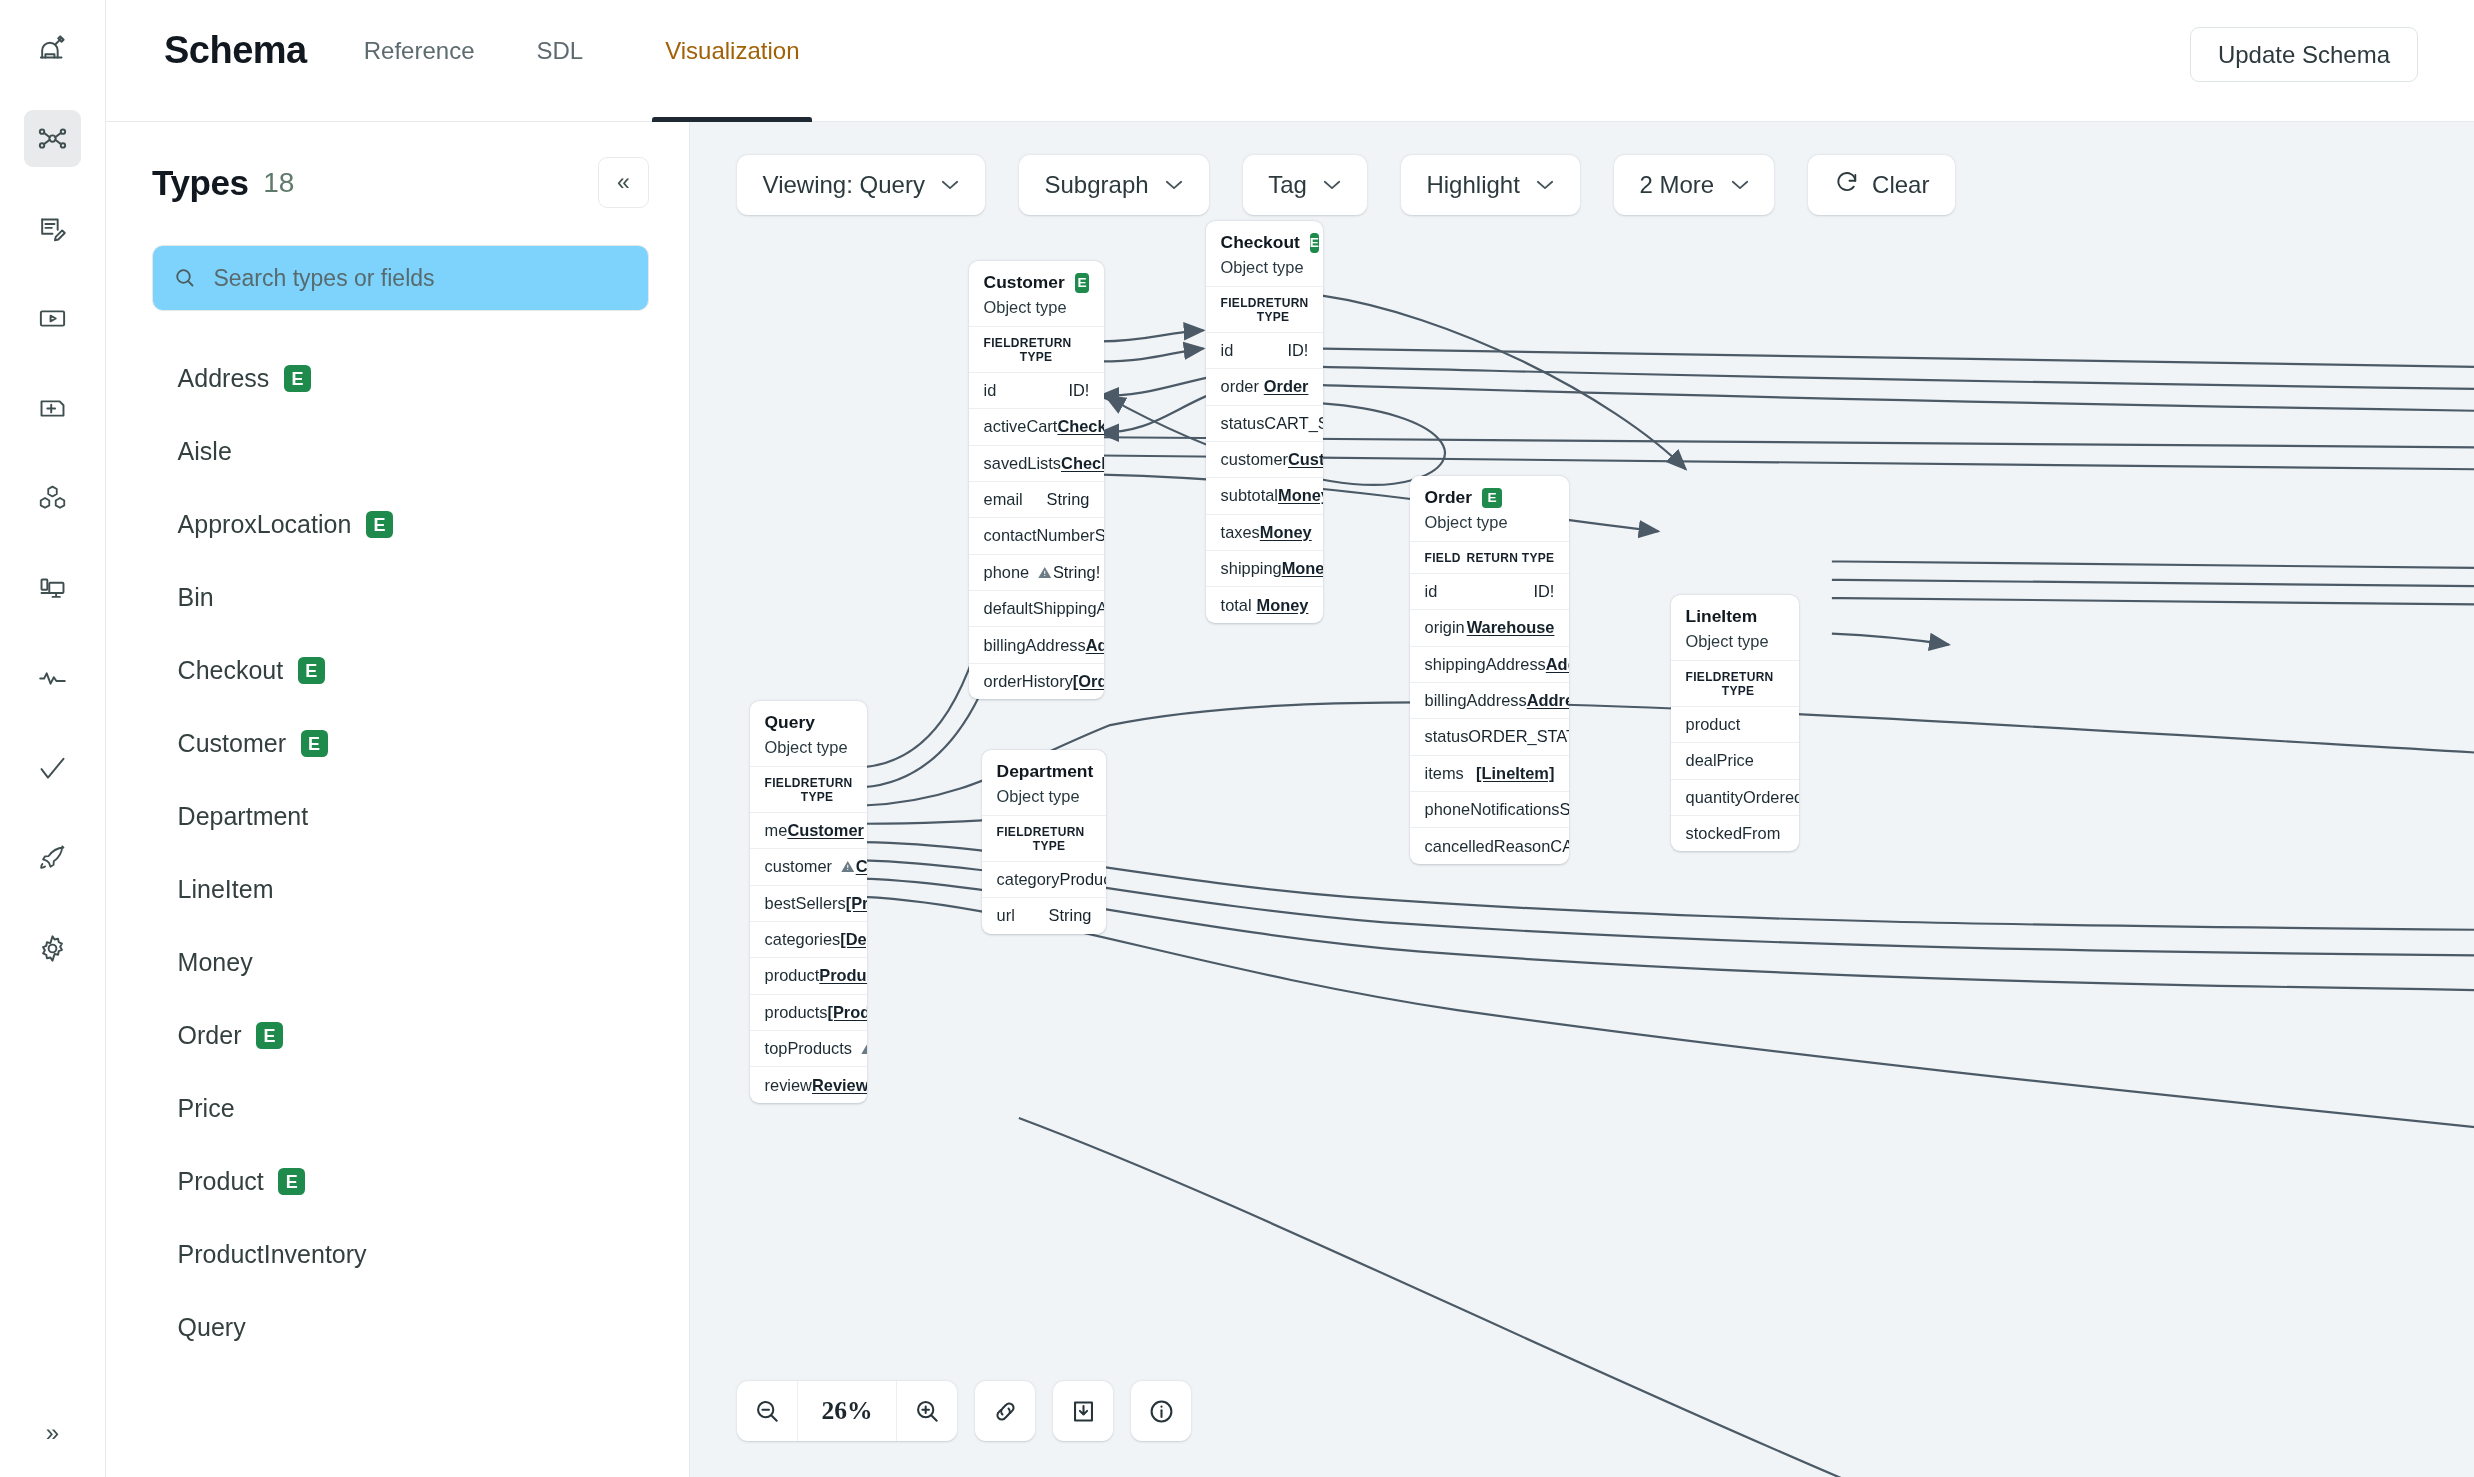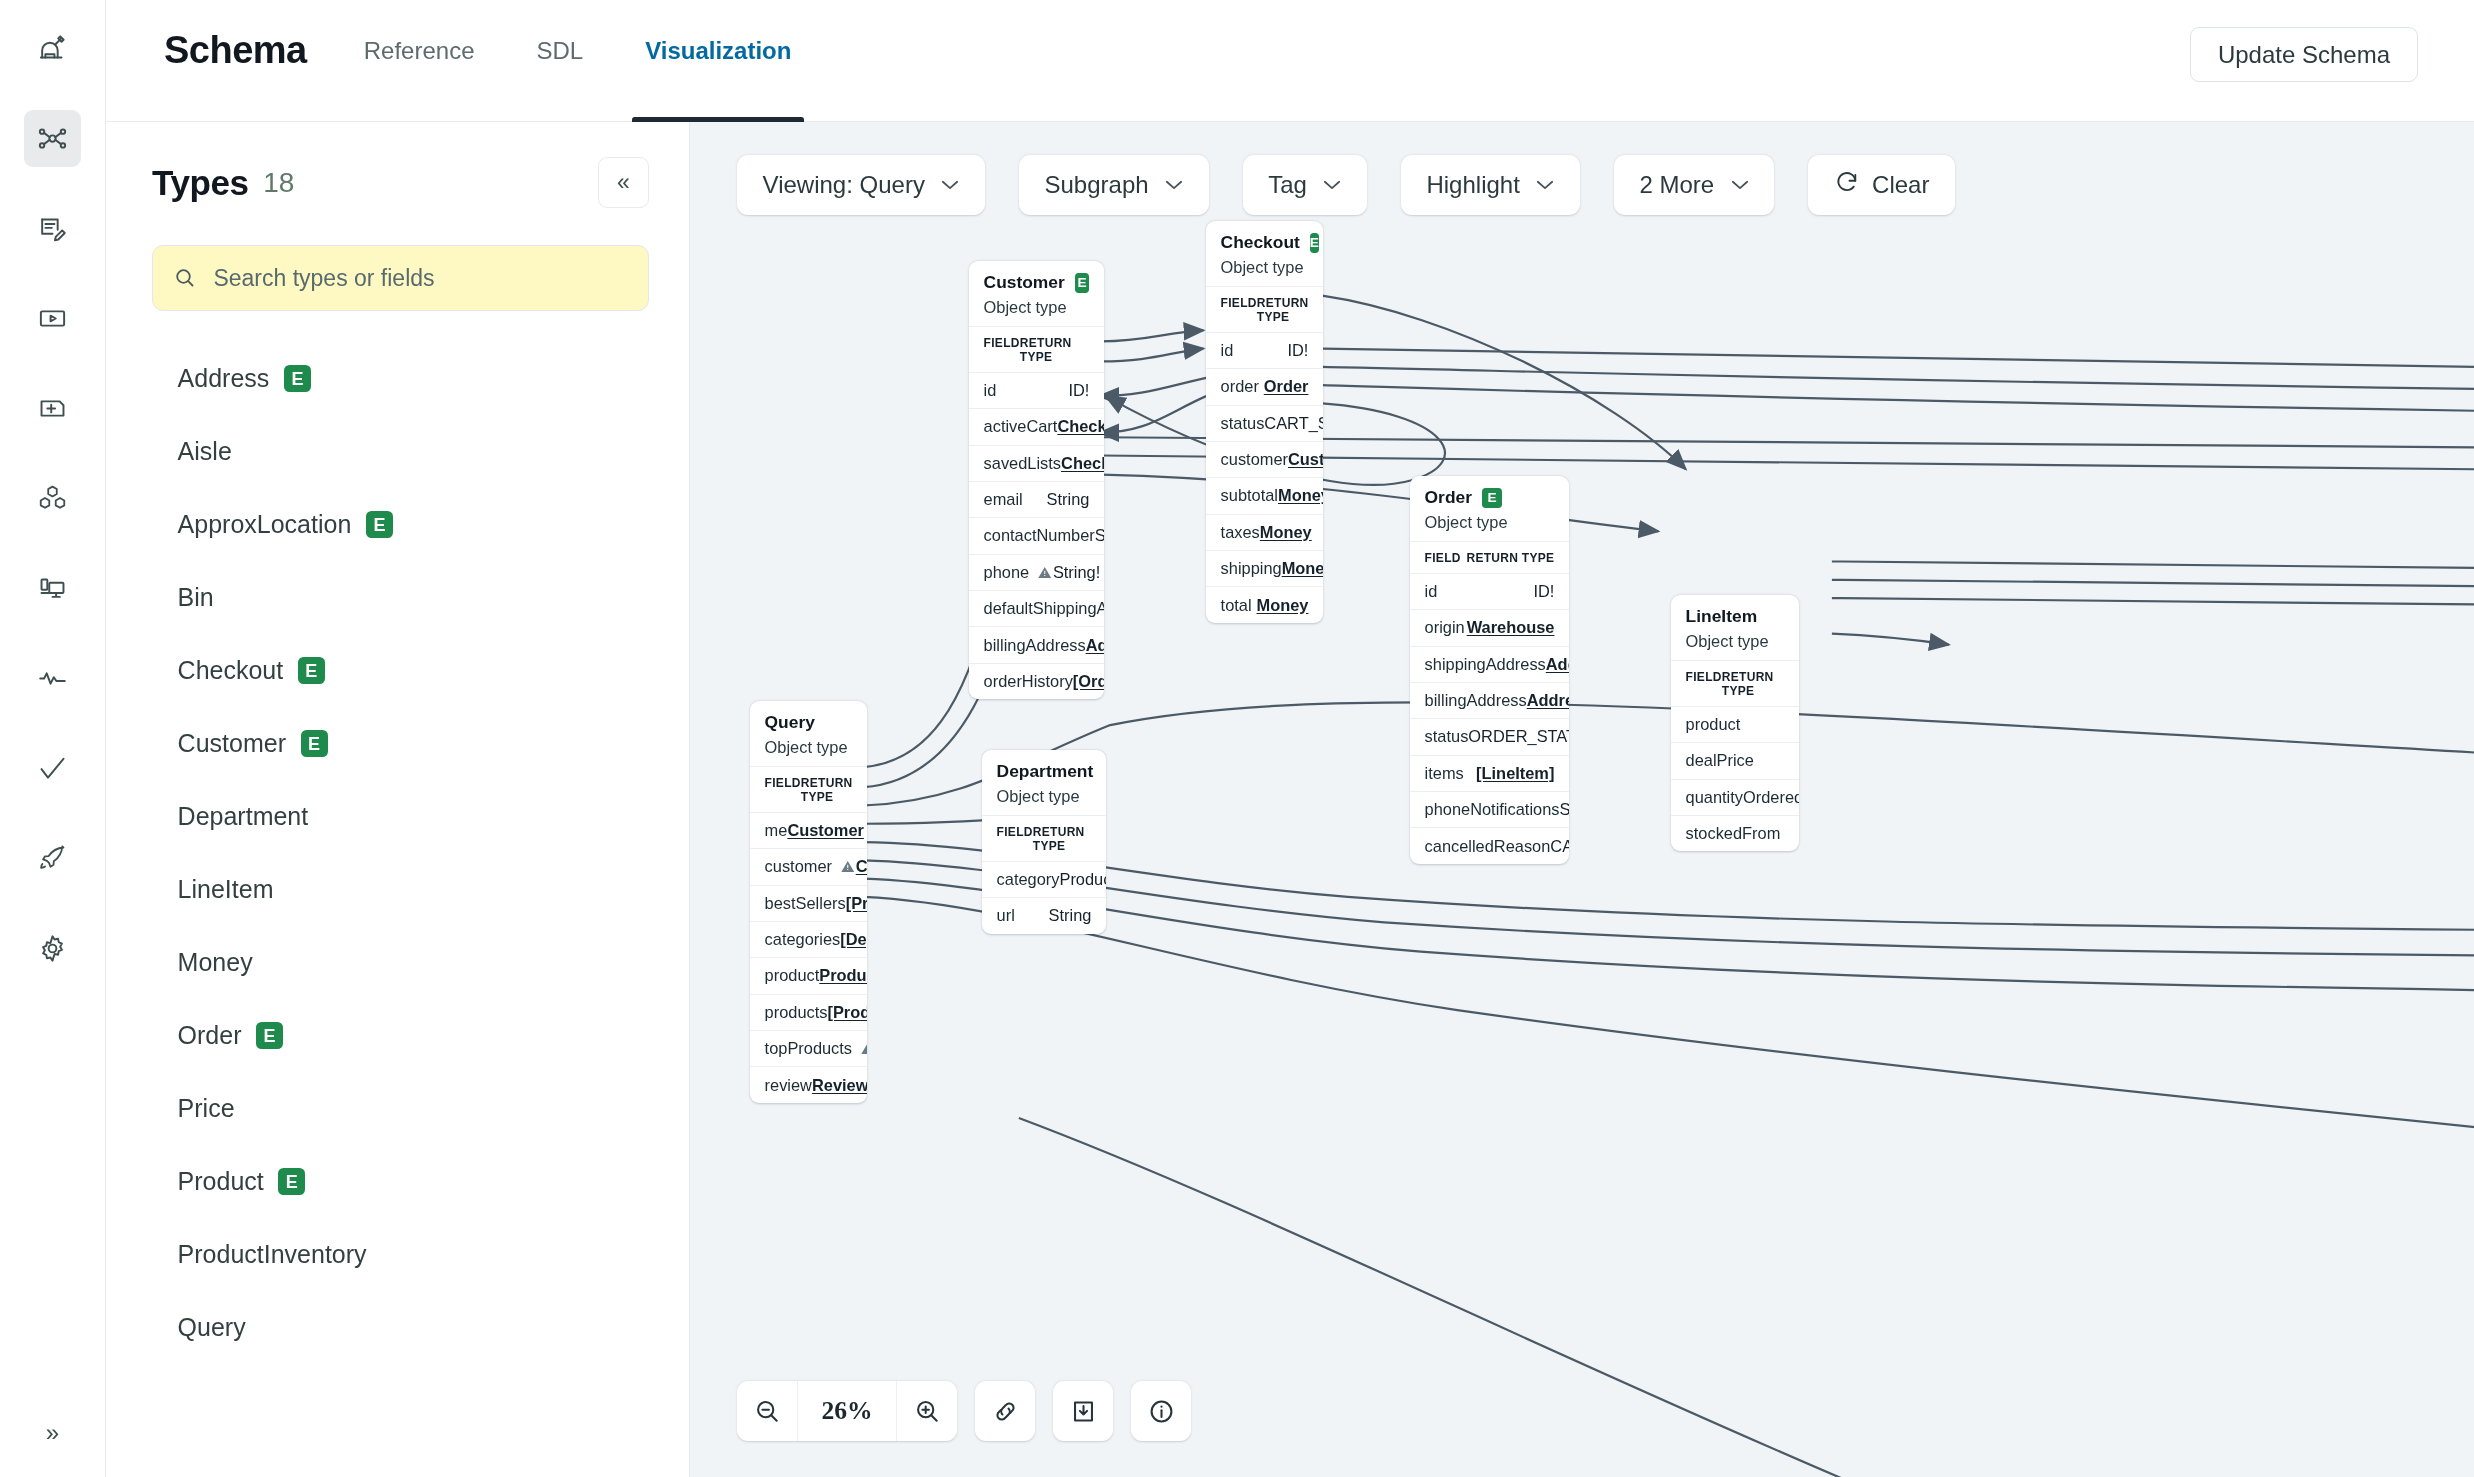--- a/index.html
+++ b/index.html
@@ -47,21 +47,21 @@
   }
   .brand {
     font-size: 38px; font-weight: 700; color: #12181f;
     letter-spacing: -0.5px; padding: 29px 0 0 58px;
   }
   .tabs { display: flex; align-items: flex-start; margin-left: 57px; height: 122px; }
   .tab {
     font-size: 24px; color: #5d6b6f; padding: 37px 0 0 0;
     margin-right: 62px; position: relative; height: 122px;
   }
-  .tab.active { color: #0369a1; font-weight: 700; }
+  .tab.active { color: #a16207; font-weight: 400; margin-left: 20px; }
   .tab.active::after {
     content: ""; position: absolute; left: -12.8px; right: -12.8px; bottom: 0;
     height: 4.6px; background: #1f2933; border-radius: 2.7px 2.7px 0 0;
   }
   .update-btn {
     position: absolute; right: 57px; top: 27px;
     border: 0.9px solid #dfe4e7; border-radius: 9px;
     background: #fff; color: #2c3a3d;
     font-size: 24px; padding: 14.6px 27px; line-height: 1;
     font-family: "Liberation Sans", sans-serif;
@@ -81,21 +81,21 @@
   .types-count { font-size: 28px; color: #5f7a6b; margin-left: 14.6px; }
   .collapse-btn {
     margin-left: auto; width: 51px; height: 51px;
     border: 0.9px solid #e8ebed; border-radius: 9px; background: #fff;
     display: flex; align-items: center; justify-content: center;
     color: #3f4e4f; font-size: 23px;
   }
   .search-wrap {
     margin-top: 37px; height: 66px;
     border: 0.9px solid #e3e8ea; border-radius: 11px;
-    display: flex; align-items: center; padding: 0 20px; background: #fef9c3;
+    display: flex; align-items: center; padding: 0 20px; background: #7dd3fc;
   }
   .search-wrap svg { flex: 0 0 auto; color: #4b5b5e; }
   .search-input {
     border: 0; outline: 0; font-size: 23px; color: #25313a;
     margin-left: 16.4px; width: 100%; background: transparent;
     font-family: "Liberation Sans", sans-serif;
   }
   .search-input::placeholder { color: #596a6e; }
   .type-list { margin-top: 31px; }
   .type-row {

